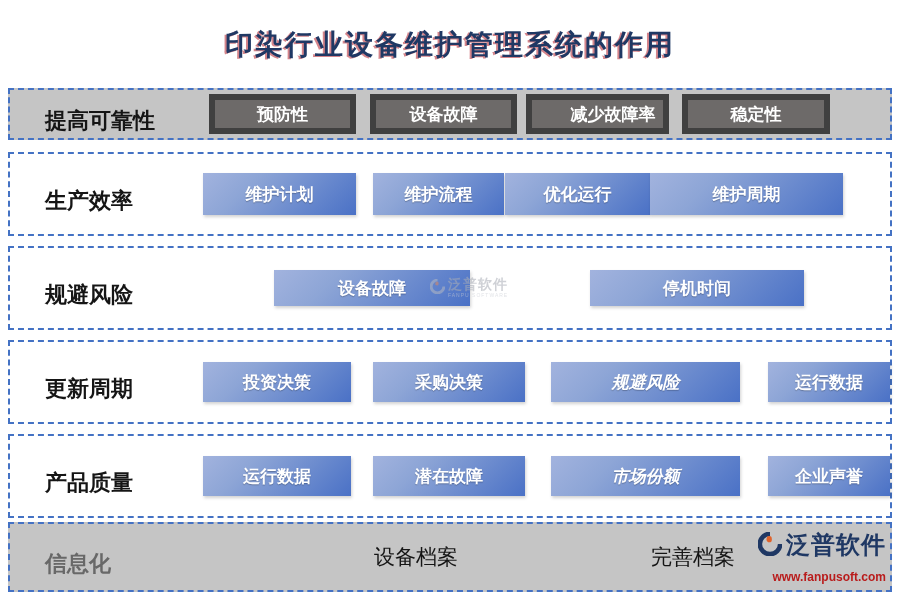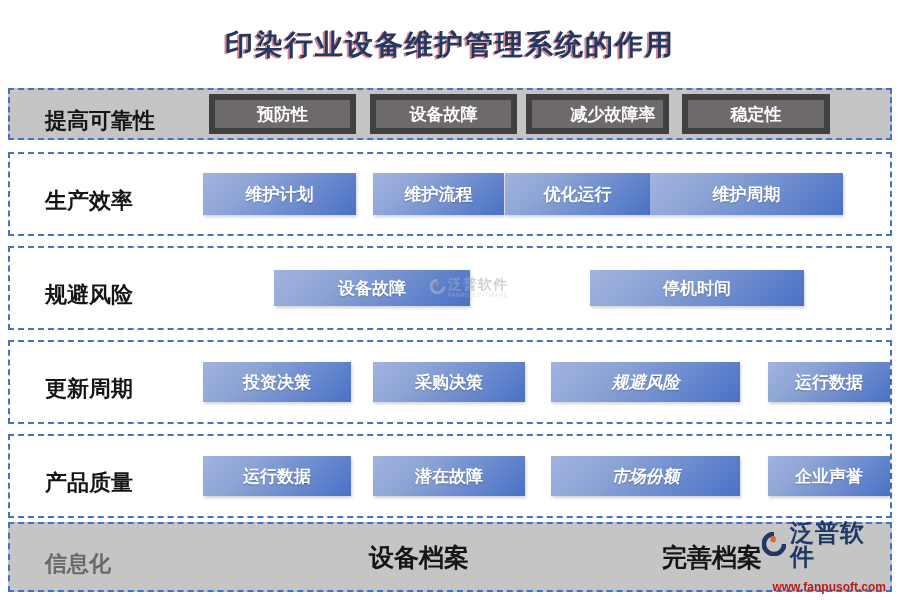--- a/index.html
+++ b/index.html
@@ -83,22 +83,22 @@
   .r2 .b2{width:145px;margin-left:1px;}
   .r2 .b3{width:193px;margin-left:0;}
   .r3 .b0{width:196px;margin-left:77px;}
   .r3 .b1{width:214px;margin-left:120px;}
   .r4 .b0,.r5 .b0{width:148px;margin-left:10px;}
   .r4 .b1,.r5 .b1{width:152px;margin-left:22px;}
   .r4 .b2,.r5 .b2{width:189px;margin-left:26px;font-style:italic;}
   .r4 .b3,.r5 .b3{width:122px;margin-left:28px;}
   
   .info-item{
-    font-size:25px;
-    font-weight:bold;
+    font-size:21px;
+    font-weight:normal;
     color:#151515;
     white-space:nowrap;
   }
   .info-item.first{margin-left:177px;}
   .info-item.second{margin-left:193px;}
   .brand{
     margin-left:auto;
     margin-right:4px;
     display:flex;flex-direction:column;align-items:flex-end;
     line-height:1;

